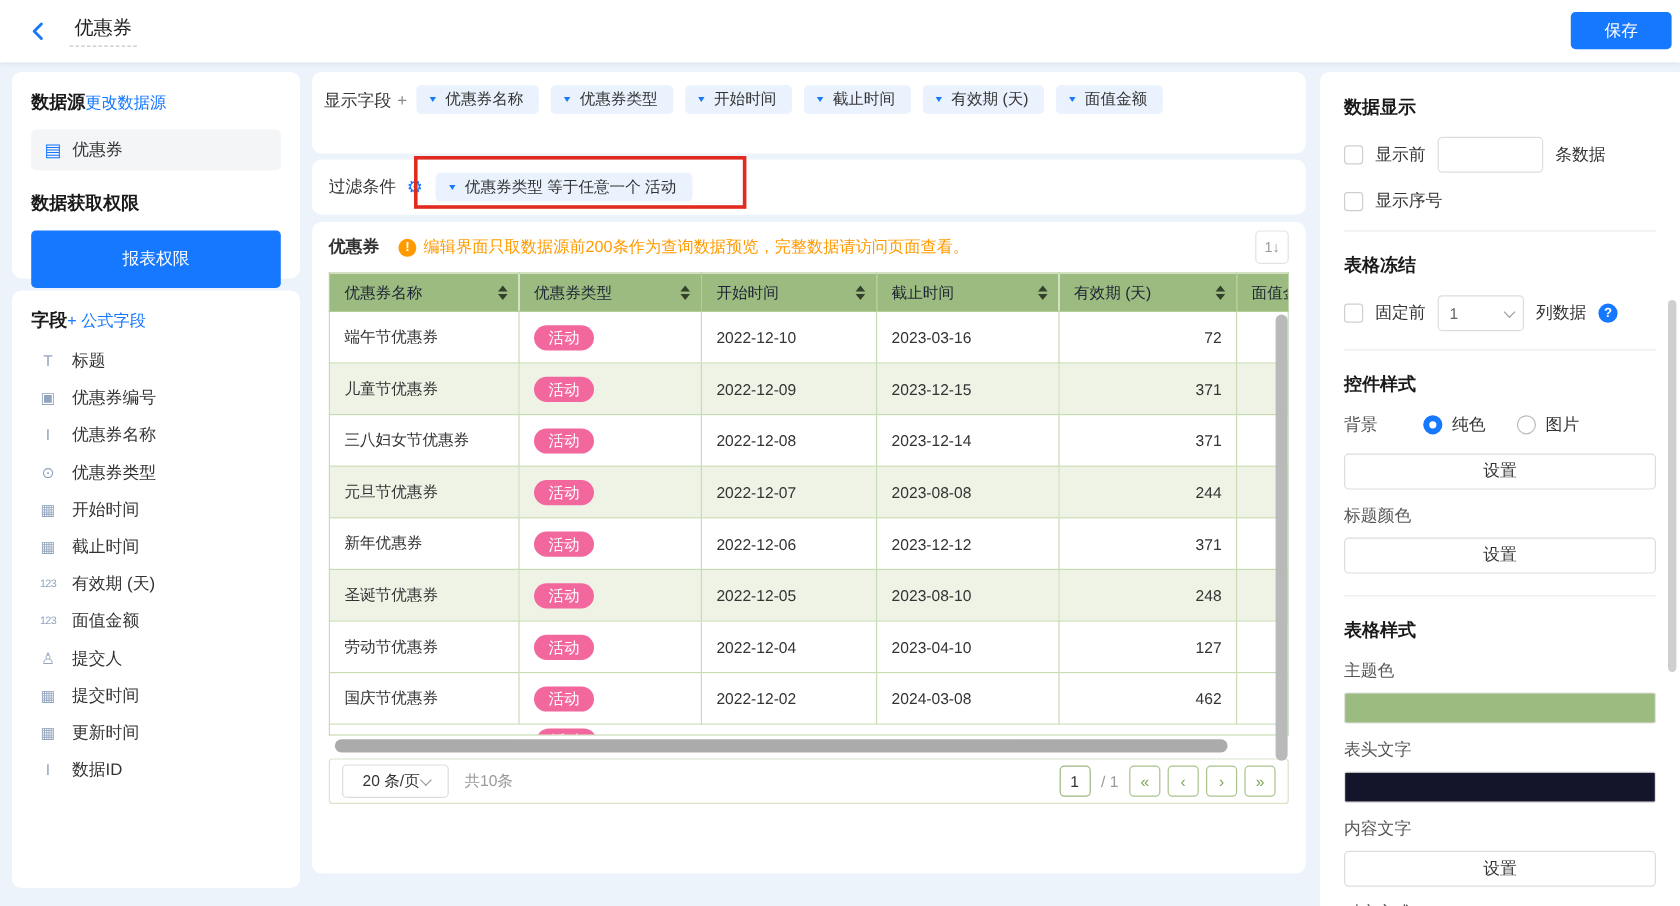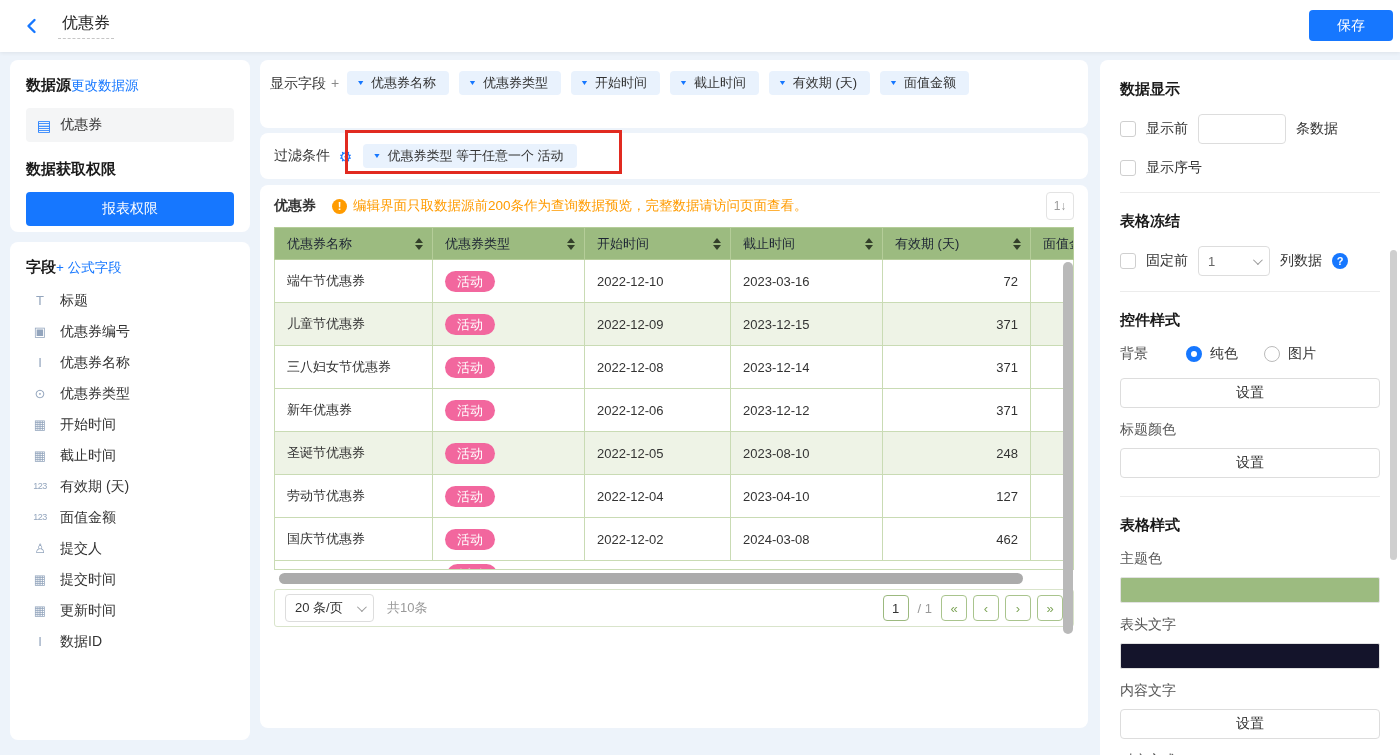--- a/index.html
+++ b/index.html
@@ -22,21 +22,21 @@
   .panel { position:absolute; background:#fff; border-radius:8px; }
   .panel-head { display:flex; align-items:center; }
   .sec-title { font-size:15px; font-weight:bold; color:#1a1a1a; }
   .blue-link { font-size:13.5px; color:var(--accent,#1677ff); font-weight:normal; cursor:pointer; }
   
   #ds-card { left:10px; top:60px; width:240px; height:172px; padding:16px; }
   .ds-item { margin-top:13px; background:#f4f5f6; border-radius:4px; height:34px; display:flex;
              align-items:center; padding:0 11px; gap:9px; font-size:14px; }
   .doc-ic { color:var(--accent,#1677ff); font-size:15px; line-height:1; }
   .perm-title { margin-top:18px; }
-  .perm-btn { margin-top:13px; width:100%; height:34px; border:none; border-radius:4px;
+  .perm-btn { margin-top:13px; width:100%; height:48px; border:none; border-radius:4px;
               background:var(--accent,#1677ff); color:#fff; font-size:14px; cursor:pointer; font-family:inherit; }
   
   #field-card { left:10px; top:242px; width:240px; height:498px; padding:16px; }
   .field-list { margin-top:8px; }
   .field-item { display:flex; align-items:center; gap:11px; height:31px; font-size:14px; padding-left:5px; cursor:pointer; }
   .ficon { width:18px; flex:none; text-align:center; color:#93a5bd; font-size:13px; line-height:1; }
   .ficon.fnum { font-size:9px; letter-spacing:-.5px; }
   
   #display-card { left:260px; top:60px; width:828px; min-height:68px; padding:11px 10px; display:flex; gap:8px; }
   .df-label { flex:none; font-size:14px; line-height:24px; white-space:nowrap; }
@@ -80,21 +80,21 @@
                  background:#fff; position:relative; }
   .partial-row .tag-pill { position:absolute; left:172px; top:3px; }
   .vscroll { position:absolute; right:15px; top:77px; width:10px; height:372px; background:#b9b9b9;
              border-radius:5px; z-index:4; cursor:pointer; }
   .hscroll { margin-top:3px; height:11px; position:relative; }
   .hscroll-thumb { position:absolute; left:5px; top:0; height:11px; width:93%; background:#ababab;
                    border-radius:6px; cursor:pointer; }
   .pager { margin-top:5px; height:38px; border:1px solid #d9e4cb; border-radius:3px; display:flex;
            align-items:center; padding:0 10px; gap:13px; }
   .psize { width:89px; height:28px; border:1px solid #ddd; border-radius:4px; display:flex; align-items:center;
-           justify-content:space-between; padding:0 9px; font-size:13px; cursor:pointer; background:#fff; }
+           justify-content:center; padding:0 9px; font-size:13px; cursor:pointer; background:#fff; }
   .chev { width:7px; height:7px; border-right:1.5px solid #9a9a9a; border-bottom:1.5px solid #9a9a9a;
           transform:rotate(45deg) translateY(-2px); flex:none; }
   .ptotal { color:#999; font-size:13px; }
   .pager-right { margin-left:auto; display:flex; align-items:center; gap:6px; }
   .pinput { width:26px; height:26px; border:1px solid #9cb97f; border-radius:4px; text-align:center;
             font-size:13px; color:#333; font-family:inherit; padding:0; }
   .pof { color:#999; font-size:13px; margin:0 3px; }
   .pbtn { width:26px; height:26px; border:1px solid #a9c48d; border-radius:4px; background:#fff;
           color:#7fa65a; font-size:13px; display:flex; align-items:center; justify-content:center;
           cursor:pointer; padding:0; font-family:inherit; }
@@ -313,20 +313,28 @@
           <td class="alt"></td>
         </tr>
         <tr>
           <td>三八妇女节优惠券</td>
           <td><span class="tag-pill">活动</span></td>
           <td>2022-12-08</td>
           <td>2023-12-14</td>
           <td class="num">371</td>
           <td></td>
         </tr>
+        <tr class="alt">
+          <td>元旦节优惠券</td>
+          <td><span class="tag-pill">活动</span></td>
+          <td>2022-12-07</td>
+          <td>2023-08-08</td>
+          <td class="num">244</td>
+          <td class="alt"></td>
+        </tr>
         <tr>
           <td>新年优惠券</td>
           <td><span class="tag-pill">活动</span></td>
           <td>2022-12-06</td>
           <td>2023-12-12</td>
           <td class="num">371</td>
           <td></td>
         </tr>
         <tr class="alt">
           <td>圣诞节优惠券</td>

